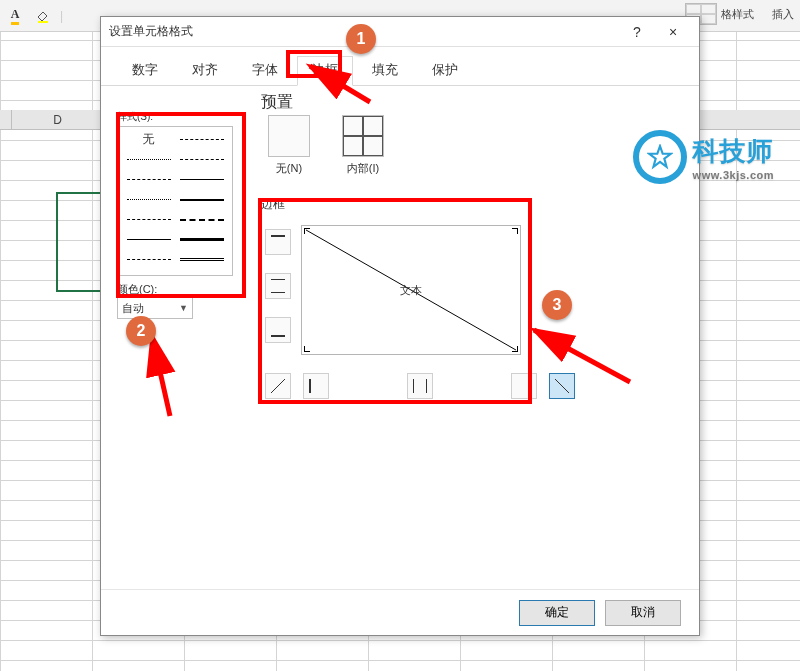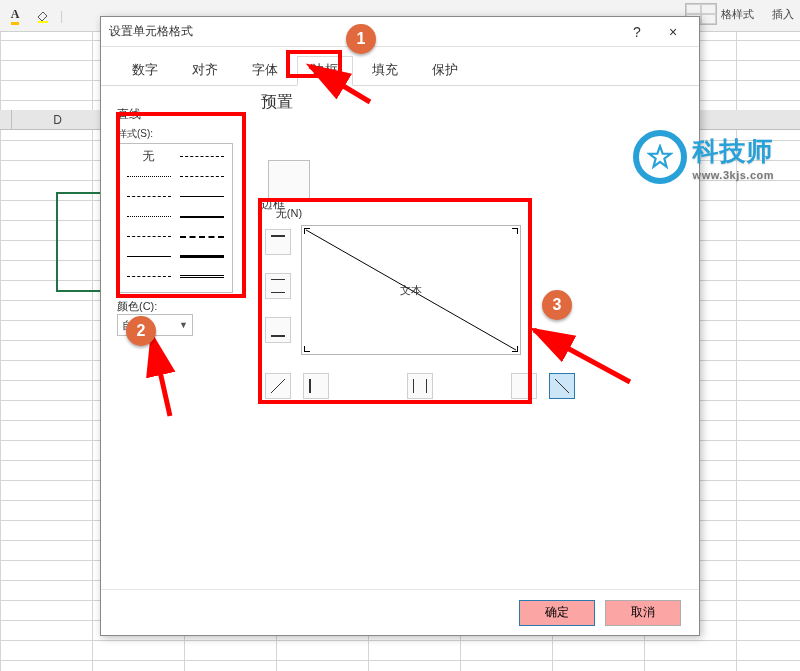--- a/index.html
+++ b/index.html
@@ -110,21 +110,21 @@
   width: 76px; height: 22px; border: 1px solid #bfbfbf;
   display:flex; align-items:center; justify-content:space-between;
   padding: 0 4px; font-size:11px; background:#fff;
 }
 .color-combo .chev { font-size: 9px; color:#555; }
 
 
 .preset-area { position:absolute; left: 160px; top: 6px; }
 .preset-hdr { font-size:16px; margin-bottom:2px; }
 .presets { display:flex; gap: 18px; }
-.preset-btn { display:flex; flex-direction:column; align-items:center; gap:4px; width: 56px; cursor:pointer;margin-top:45px; }
+.preset-btn { display:flex; flex-direction:column; align-items:center; gap:4px; width: 56px; cursor:pointer; }
 .preset-icon {
   width: 42px; height: 42px; border: 1px solid #bfbfbf; background:#fafafa;
   display:grid; grid-template-columns:1fr 1fr; grid-template-rows:1fr 1fr;
 }
 .preset-icon.none > div { border: none; }
 .preset-icon > div { border: 0.5px solid #d8d8d8; }
 .preset-icon.outline { border: 1.5px solid #555; }
 .preset-icon.inside > div { border: 0.5px solid #555; }
 .preset-lbl { font-size:11px; }
 
@@ -175,21 +175,21 @@
 
 .help-text {
   position:absolute; left:16px; top: 332px; font-size: 12px; color: #333;
 }
 
 .footer {
   height: 46px; display:flex; align-items:center; justify-content:flex-end;
   gap: 10px; padding: 0 18px; border-top: 1px solid #e6e6e6;
 }
 .btn {
-  width: 76px; height: 26px; border: 1px solid #adadad; background:#fca5a5;
+  width: 76px; height: 26px; border: 1px solid #adadad; background:#e5e5e5;
   font-size:12px; cursor:pointer;
 }
 .btn.primary { border:1px solid #2a7ab0; }
 
 
 .anno-box {
   position:absolute; border: 4px solid #f00; pointer-events:none; z-index:50;
 }
 .badge {
   position:absolute; width: 30px; height:30px; border-radius:50%;
@@ -276,21 +276,20 @@
     <div class="tab">对齐</div>
     <div class="tab">字体</div>
     <div class="tab active">边框</div>
     <div class="tab">填充</div>
     <div class="tab">保护</div>
   </div>
 
   <div class="body">
 
     <div class="line-area">
-      <div class="section-label">直线</div>
       <div class="line-sub">样式(S):</div>
       <div class="styles-box">
         <div class="style-cell">
             <span class="none-label">无</span>
           </div>
         <div class="style-cell">
             <span class="ln" style="border-top:1px dashed #000; border-top-width:1px;"></span>
           </div>
         <div class="style-cell">
             <span class="ln dotted"></span>
@@ -340,20 +339,29 @@
       <div class="preset-hdr">预置</div>
       <div class="presets">
         <div class="preset-btn">
           <div class="preset-icon none">
               <div></div>
               <div></div>
               <div></div>
               <div></div>
             </div>
           <div class="preset-lbl">无(N)</div>
+        </div>
+        <div class="preset-btn">
+          <div class="preset-icon inside">
+              <div></div>
+              <div></div>
+              <div></div>
+              <div></div>
+            </div>
+          <div class="preset-lbl">内部(I)</div>
         </div>
       </div>
     </div>
 
     <div class="border-area">
       <div class="border-hdr">边框</div>
       <div class="border-panel">
         <div class="edge-left-col">
           <div class="edge-btn">
               <div class="ico ico-top"></div>

